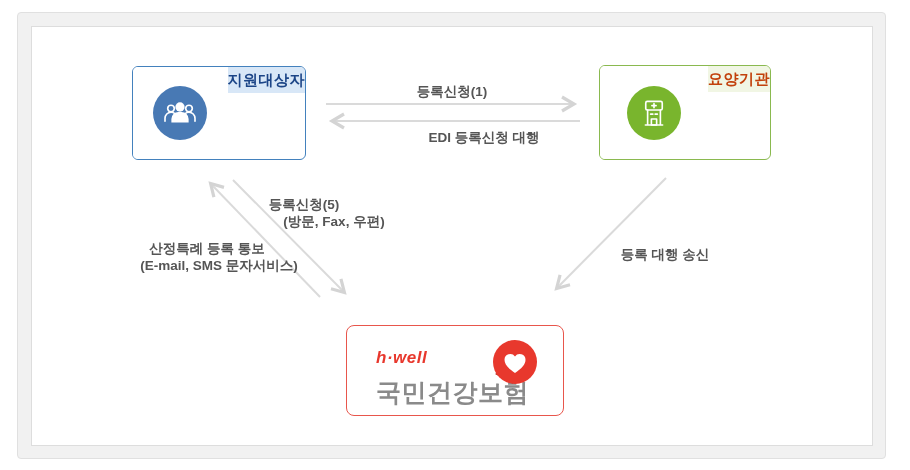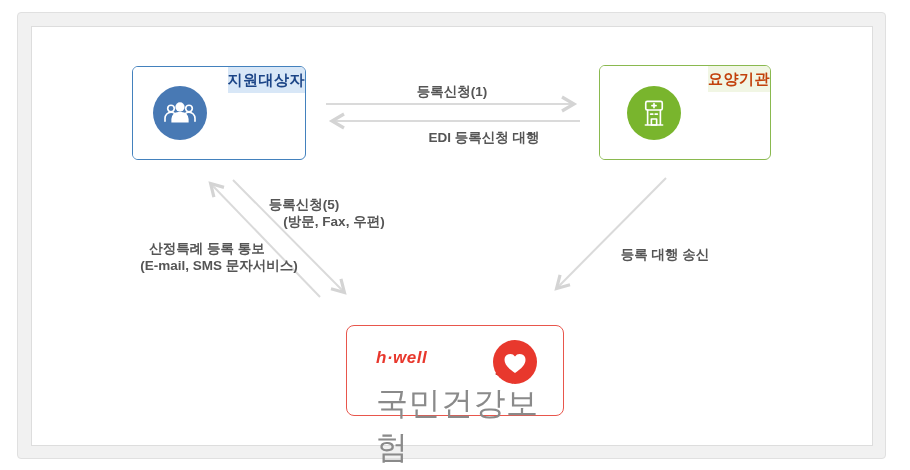--- a/index.html
+++ b/index.html
@@ -24,21 +24,21 @@
   .icon-circle.green { background:#79b52d; }
   .node-strip { height:26px; display:flex; align-items:center; justify-content:center;
                 font-size:15px; font-weight:bold; letter-spacing:0.5px; }
   .strip-blue  { background:#d8e7f7; color:#1c4587; }
   .strip-green { background:#f1f6e4; color:#c2410c; }
 
   .node-nhis { position:absolute; left:346px; top:325px; width:218px; height:91px;
                background:#fff; border:1px solid #e8564c; border-radius:8px; }
   .nhis-logo { position:absolute; left:29px; top:22px; }
   .hwell { font-size:17px; font-weight:bold; font-style:italic; color:#e8382d; letter-spacing:0.5px; }
-  .nhis-name { font-size:32px; color:#8a8a8a; letter-spacing:0.5px; margin-top:14px; }
+  .nhis-name { font-size:25px; color:#8a8a8a; letter-spacing:0.5px; margin-top:8px;font-weight:bold; }
   .nhis-mark { position:absolute; left:142px; top:12px; }
 
   .alabel { position:absolute; font-size:13.5px; font-weight:bold; color:#555555;
             white-space:nowrap; transform:translateX(-50%); }
   .lbl-register2 { left:452px; top:83px; }
   .lbl-edi       { left:452px; top:129px;margin-left:32px; }
   .lbl-reg1-l1   { left:304px; top:196px; }
   .lbl-reg1-l2   { left:334px; top:213px; }
   .lbl-not-l1    { left:207px; top:240px; }
   .lbl-not-l2    { left:219px; top:257px; }

